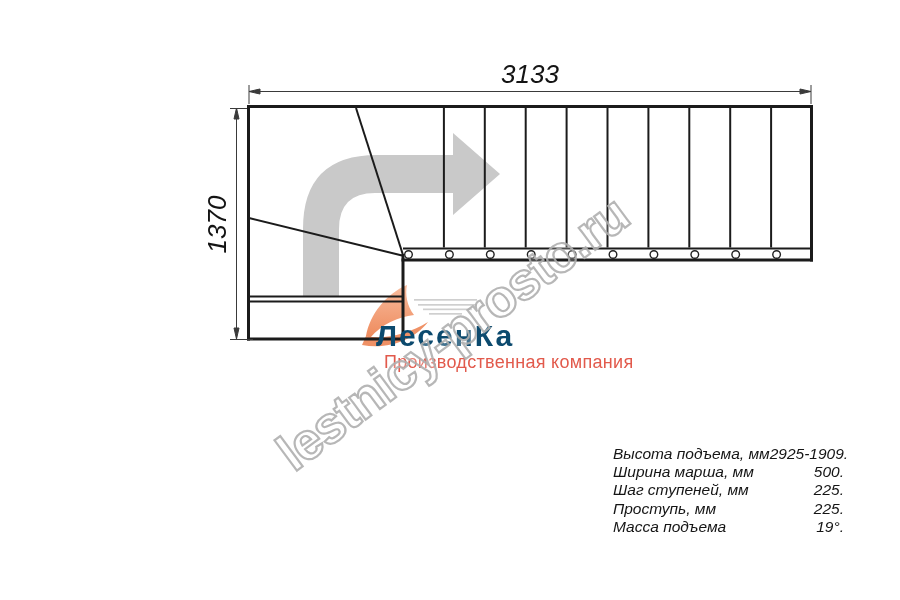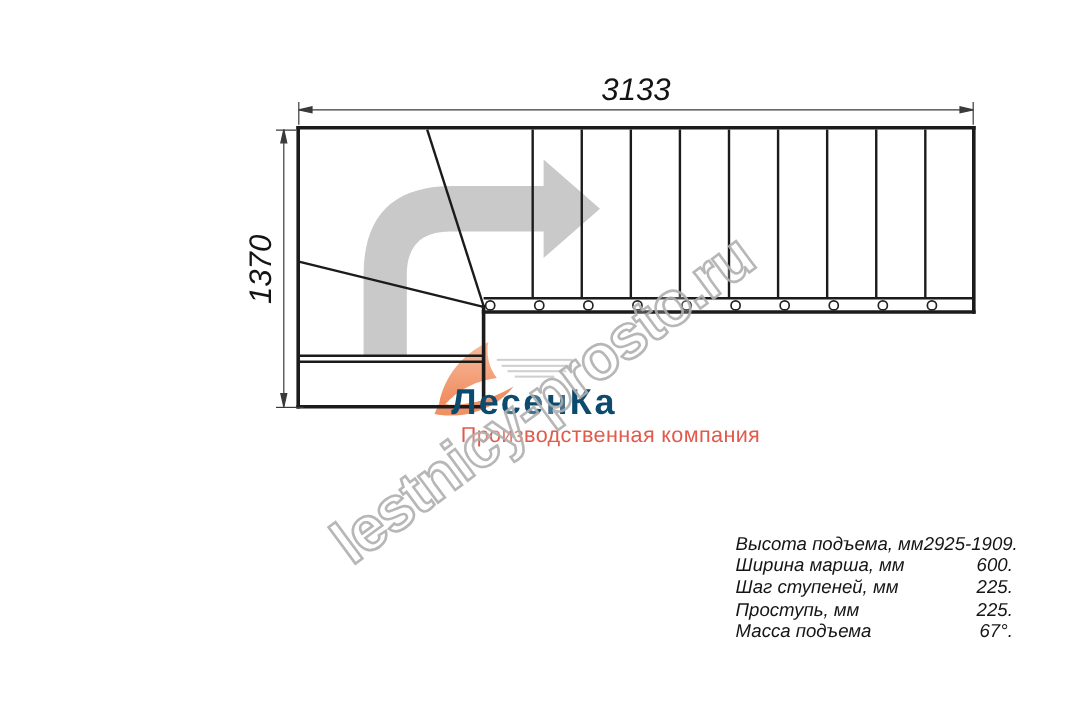--- a/index.html
+++ b/index.html
@@ -144,29 +144,29 @@
 
   <div class="watermark">lestnicy-prosto.ru</div>
 
   <div class="specs">
     <div class="spec-row">
       <span class="label">Высота подъема, мм</span>
       <span class="value">2925-1909.</span>
     </div>
     <div class="spec-row">
       <span class="label">Ширина марша, мм</span>
-      <span class="value">600.</span>
+      <span class="value">500.</span>
     </div>
     <div class="spec-row">
       <span class="label">Шаг ступеней, мм</span>
       <span class="value">225.</span>
     </div>
     <div class="spec-row">
       <span class="label">Проступь, мм</span>
       <span class="value">225.</span>
     </div>
     <div class="spec-row">
       <span class="label">Масса подъема</span>
-      <span class="value">67°.</span>
+      <span class="value">19°.</span>
     </div>
   </div>
 
 </div>
 
 </body></html>

